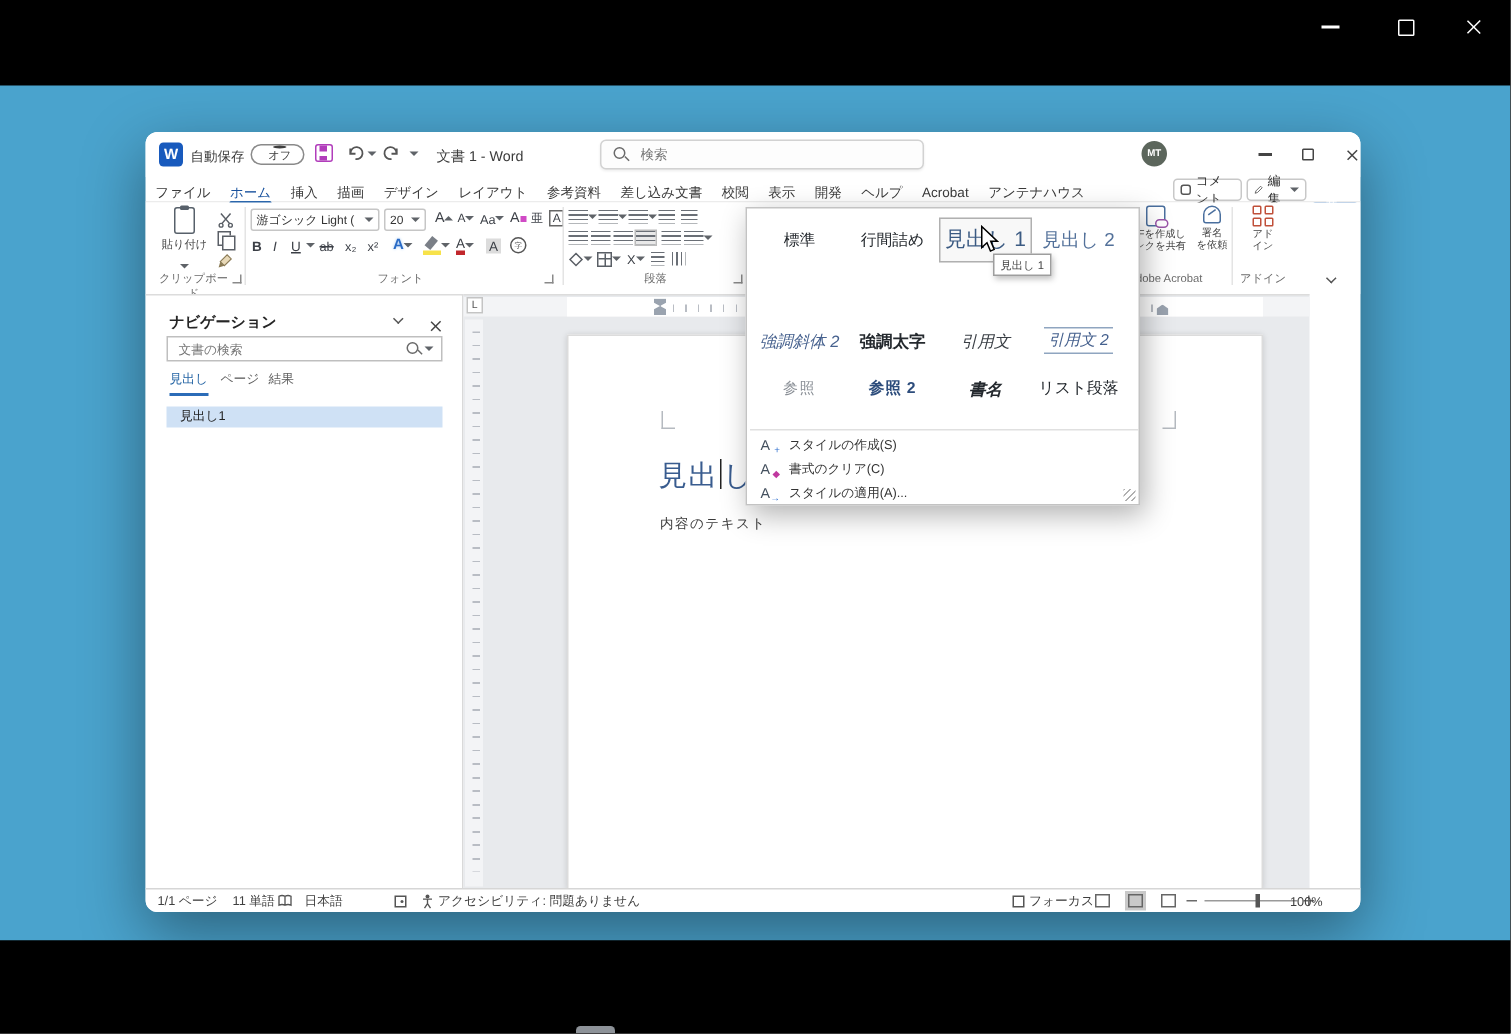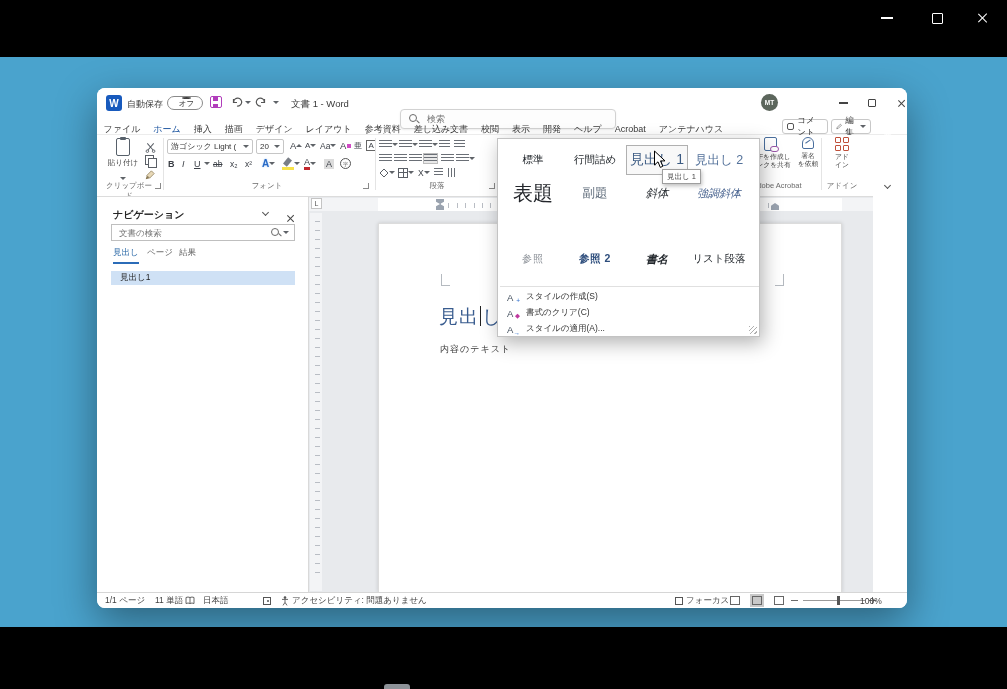--- a/index.html
+++ b/index.html
@@ -25,21 +25,21 @@
   .tbtxt{font-size:9px;color:#3b3b3b;}
   .toggle{position:absolute;left:70px;top:8px;width:36px;height:14px;border:1px solid #8a8a8a;border-radius:8px;display:flex;align-items:center;flex-direction:column;}
   .tdot{width:9px;height:9px;border-radius:50%;background:#3f3f3f;margin-left:2px;}
   .toggle .tbtxt{font-size:7.5px;margin-left:3px;}
   .savefloppy{position:absolute;left:113px;top:8px;width:12px;height:12px;border:1.5px solid #b13dbb;border-radius:2px;}
   .savefloppy::before{content:"";position:absolute;left:2px;top:0;width:5px;height:4px;background:#b13dbb;}
   .savefloppy::after{content:"";position:absolute;left:2px;bottom:0;width:5px;height:3px;background:#b13dbb;}
   .cv{display:inline-block;width:0;height:0;border-left:3px solid transparent;border-right:3px solid transparent;border-top:3.5px solid #5f6368;vertical-align:2px;}
   .cvu{display:inline-block;width:0;height:0;border-left:3px solid transparent;border-right:3px solid transparent;border-bottom:3.5px solid #5f6368;vertical-align:5px;}
   .ang{display:inline-block;width:5px;height:5px;border-right:1.2px solid #555;border-bottom:1.2px solid #555;transform:rotate(45deg);}
-  .tb-search{position:absolute;left:303px;top:21px;width:216px;height:20px;border:1px solid #d2d2d2;border-radius:4px;background:#fdfdfd;box-shadow:0 1px 2px rgba(0,0,0,.08);display:flex;align-items:center;padding-left:8px;}
+  .tb-search{position:absolute;left:303px;top:5px;width:216px;height:20px;border:1px solid #d2d2d2;border-radius:4px;background:#fdfdfd;box-shadow:0 1px 2px rgba(0,0,0,.08);display:flex;align-items:center;padding-left:8px;}
   .mag{display:inline-block;width:10px;height:10px;position:relative;margin-right:6px;}
   .mag::before{content:"";position:absolute;left:0;top:0;width:6px;height:6px;border:1.2px solid #6a6a6a;border-radius:50%;}
   .mag::after{content:"";position:absolute;left:6.5px;top:6.5px;width:3.5px;height:1.2px;background:#6a6a6a;transform:rotate(45deg);}
   .tb-search input{border:none;outline:none;background:transparent;font-size:9px;color:#333;width:150px;}
   .avatar{position:absolute;left:664px;top:6px;width:17px;height:17px;border-radius:50%;background:#5c665c;color:#fff;font-size:6.5px;font-weight:bold;display:flex;align-items:center;justify-content:center;}
   .wctl{position:absolute;top:4px;width:26px;height:22px;display:flex;align-items:center;justify-content:center;}
   .wbar{width:9px;height:1.2px;background:#444;}
   .wbox{width:8px;height:8px;border:1.2px solid #444;border-radius:1px;}
   
   .tabsrow{position:absolute;left:0;top:30px;width:810px;height:17px;border-bottom:1px solid #ececec;}
@@ -499,32 +499,32 @@
         <div class="scell">
             <span class="s-normal">行間詰め</span>
           </div>
         <div class="scell hovercell">
             <span class="s-h1">見出し 1</span>
           </div>
         <div class="scell">
             <span class="s-h2">見出し 2</span>
           </div>
       </div>
-      <div class="srow" style="top:36px;height:36px;">
-        <div class="scell">
-            <span class="s-title">表題</span>
-          </div>
-        <div class="scell">
-            <span class="s-sub">副題</span>
-          </div>
-        <div class="scell">
-            <span class="s-it">斜体</span>
-          </div>
-        <div class="scell">
-            <span class="s-emit">強調斜体</span>
+      <div class="srow" style="top:72px;height:32px;">
+        <div class="scell">
+            <span class="s-emit">強調斜体 2</span>
+          </div>
+        <div class="scell">
+            <span class="s-embold">強調太字</span>
+          </div>
+        <div class="scell">
+            <span class="s-quote">引用文</span>
+          </div>
+        <div class="scell">
+            <span class="s-quote2">引用文 2</span>
           </div>
       </div>
       <div class="srow" style="top:104px;height:32px;">
         <div class="scell">
             <span class="s-ref">参照</span>
           </div>
         <div class="scell">
             <span class="s-ref2">参照 2</span>
           </div>
         <div class="scell">

